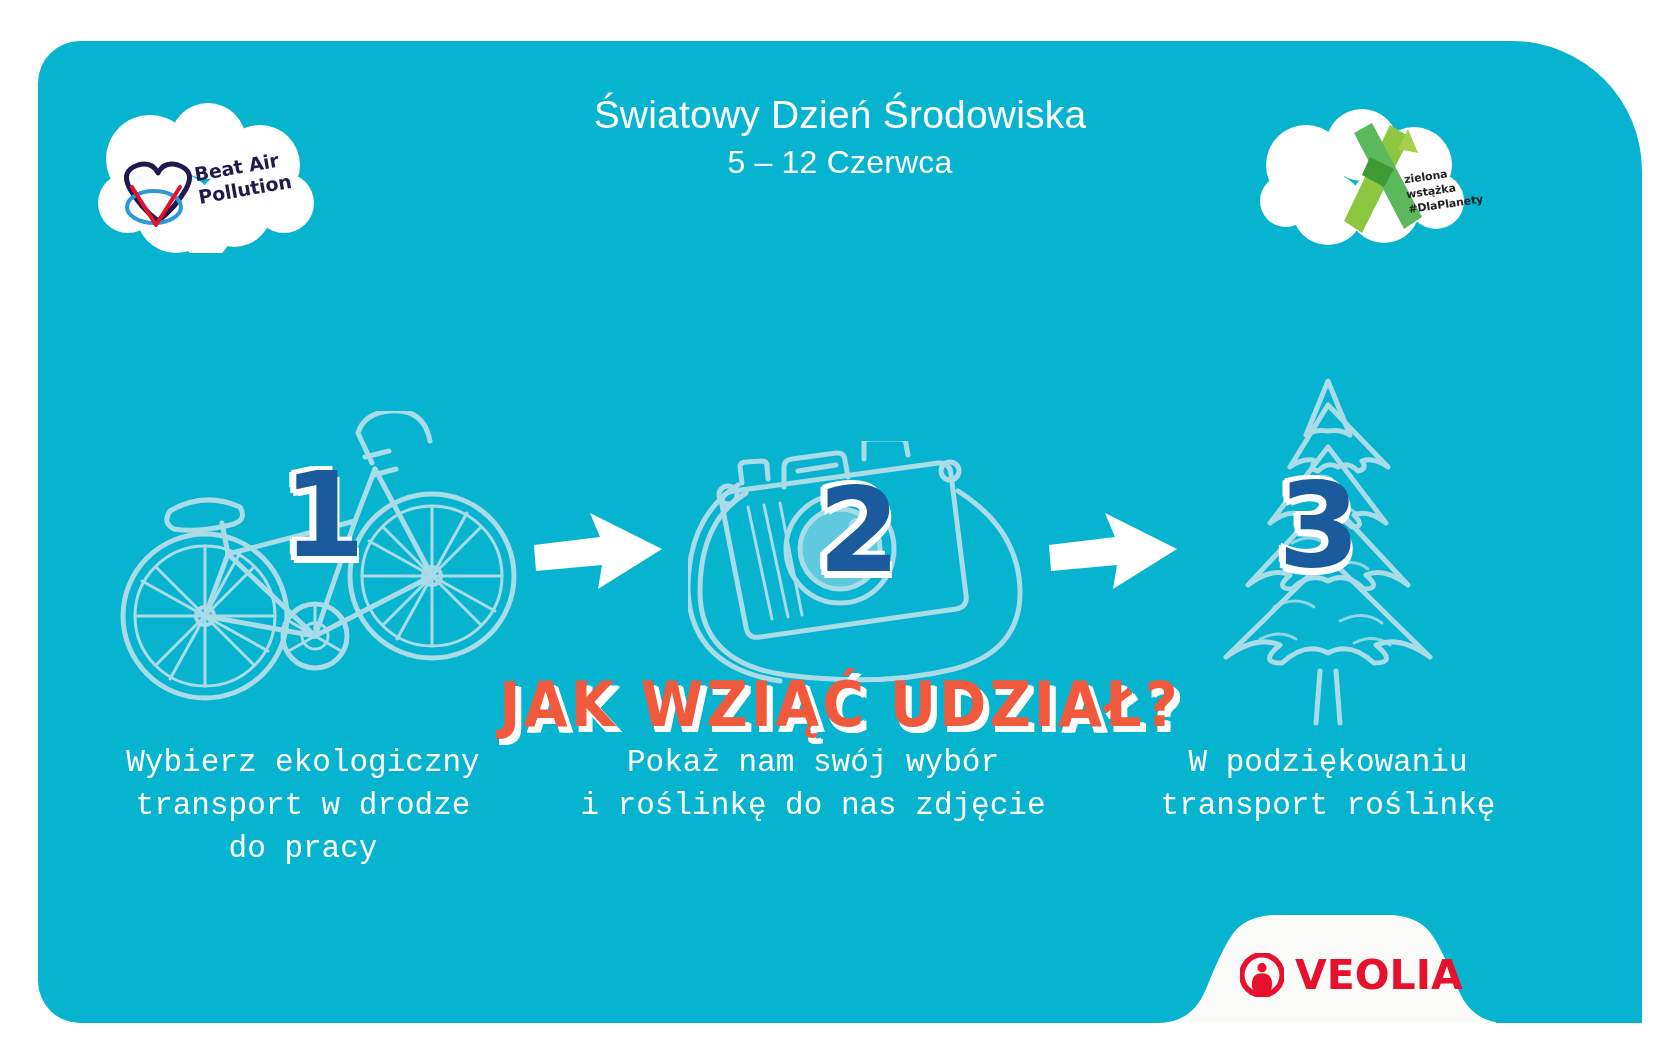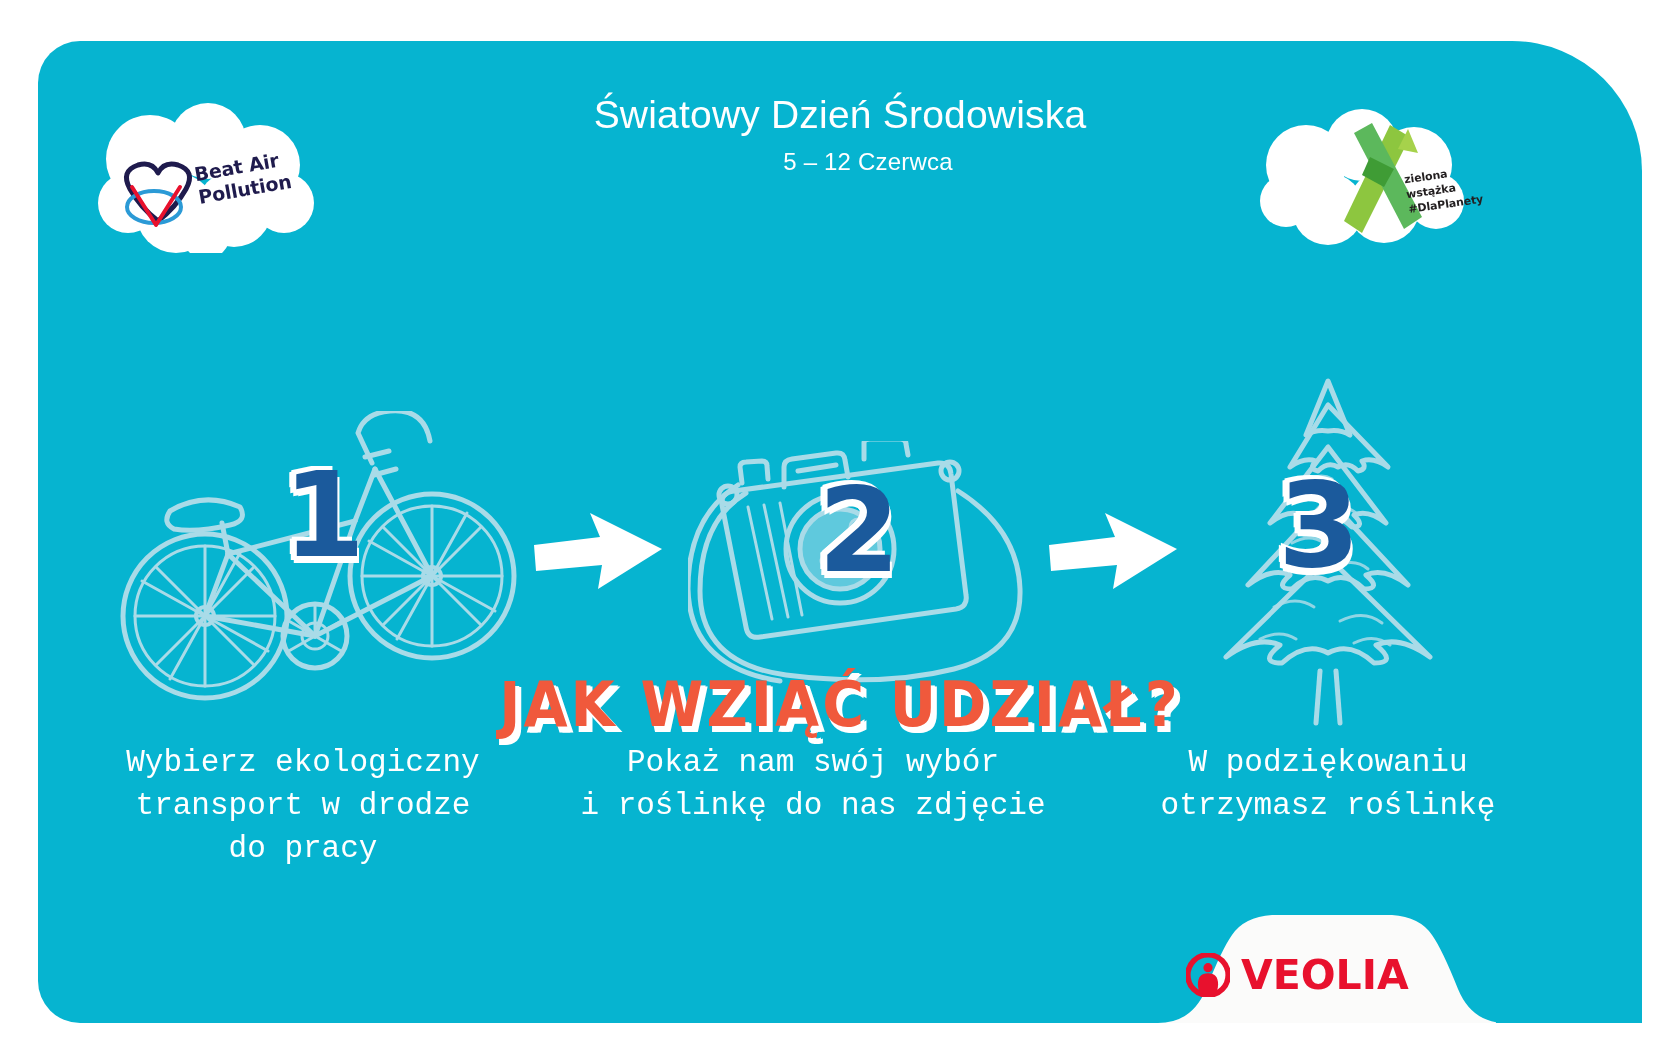--- a/index.html
+++ b/index.html
@@ -46,23 +46,22 @@
     font-weight: 400;
     letter-spacing: .2px;
   }
   #hdr-line1 {
     top: 50px;
     font-size: 39px;
     line-height: 48px;
   }
   #hdr-line2 {
     top: 100px;
-    font-size: 24px;
+    font-size: 32px;
     line-height: 42px;
-    padding-left: 28px;
   }
 
   
   #headline {
     position: absolute;
     left: 0;
     top: 198px;
     width: 100%;
     text-align: center;
     pointer-events: none;
@@ -202,21 +201,21 @@
   
   #veolia-tab {
     position: absolute;
     left: 1120px;
     bottom: 0;
     width: 338px;
     height: 112px;
   }
   #veolia-logo {
     position: absolute;
-    left: 1148px;
+    left: 1202px;
     bottom: 26px;
     display: flex;
     align-items: center;
     gap: 11px;
   }
   #veolia-word {
     font-family: "DejaVu Sans", sans-serif;
     font-weight: 700;
     font-size: 41px;
     line-height: 41px;
@@ -385,21 +384,21 @@
     <div class="step-num" id="num-3">3</div>
 
     <div id="question">JAK WZIĄĆ UDZIAŁ?</div>
 
     <div class="caption" id="cap-1">Wybierz ekologiczny
 transport w drodze
 do pracy</div>
     <div class="caption" id="cap-2">Pokaż nam swój wybór
 i roślinkę do nas zdjęcie</div>
     <div class="caption" id="cap-3">W podziękowaniu
-otrzymasz roślinkę</div>
+transport roślinkę</div>
 
     <div class="cloud-badge" id="cloud-left">
       <svg viewBox="0 0 240 150" width="240" height="150">
         <g fill="#ffffff">
           <circle cx="62" cy="56" r="44"></circle>
           <circle cx="120" cy="38" r="38"></circle>
           <circle cx="172" cy="62" r="40"></circle>
           <circle cx="196" cy="100" r="30"></circle>
           <circle cx="146" cy="106" r="38"></circle>
           <circle cx="88" cy="110" r="40"></circle>

